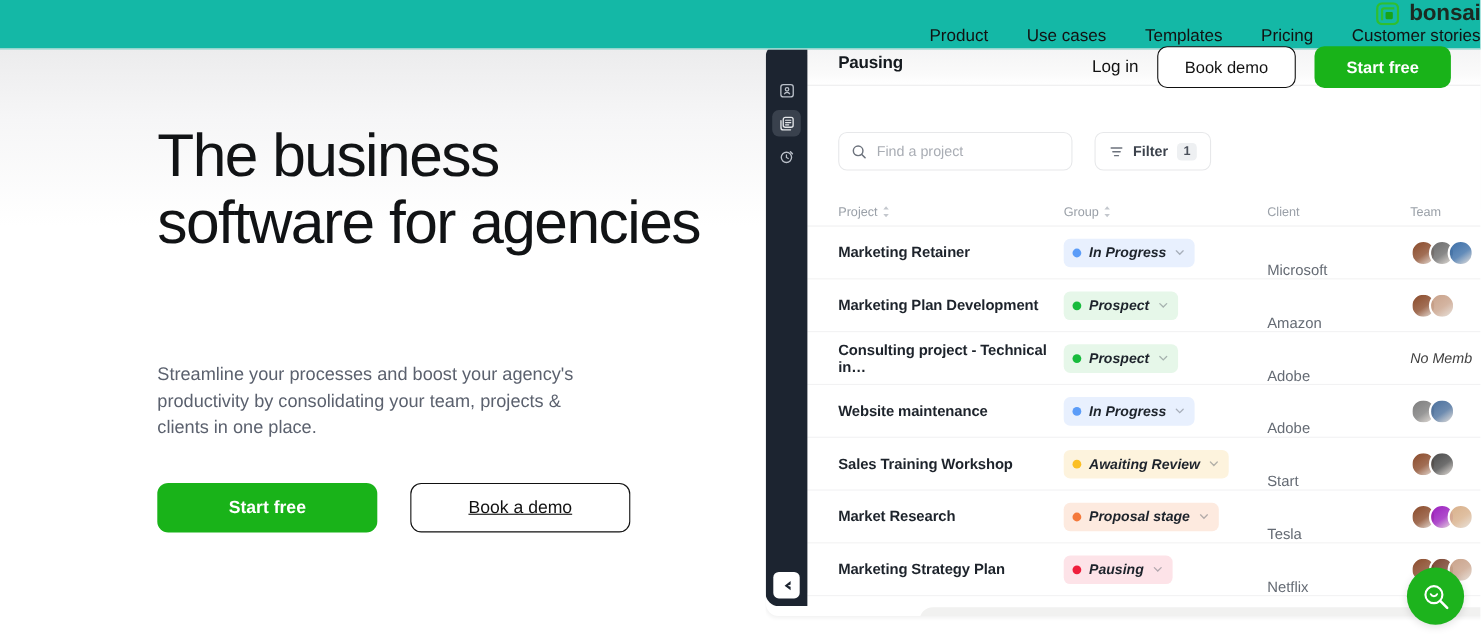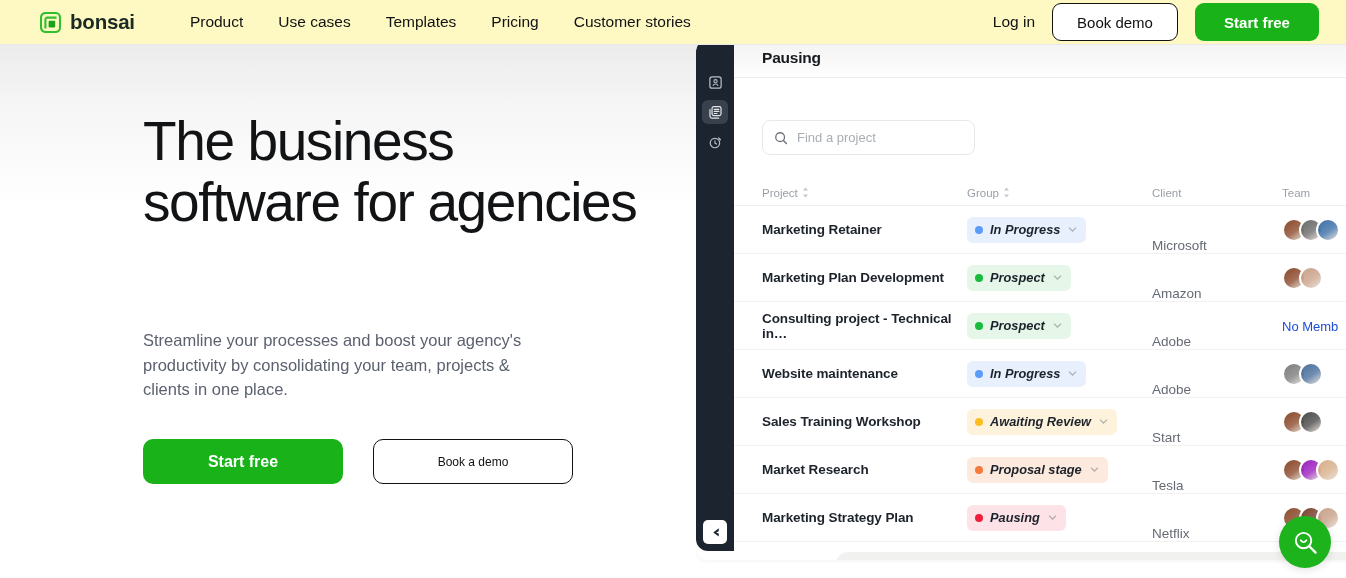--- a/index.html
+++ b/index.html
@@ -14,23 +14,24 @@
   
   .hero-bg {
     position: absolute; left: 0; top: 45px; width: 1346px; height: 160px;
     background: linear-gradient(180deg, #ececed 0%, #f6f6f7 40%, #ffffff 100%);
     z-index: 0;
   }
 
   
   .nav {
     position: absolute; left: 0; top: 0; width: 1346px; height: 45px;
-    background: #fef9c3; z-index: 40;
-    display: flex; align-items: center;
+    background: #14b8a6; z-index: 40;
+    display: flex; align-items: flex-end;
     border-bottom: 1px solid #e9e9ea;
+    flex-direction: column;
   }
   .brand { display: flex; align-items: center; gap: 9px; margin-left: 40px; }
   .brand-mark { width: 21px; height: 21px; flex: 0 0 21px; }
   .brand-name {
     font-size: 20.5px; font-weight: 700; color: #1b2a22;
     letter-spacing: -0.2px;
   }
   .nav-links { display: flex; align-items: center; gap: 35px; margin-left: 55px; }
   .nav-link {
     font-size: 15.5px; color: #121212; cursor: pointer; white-space: nowrap;
@@ -60,22 +61,22 @@
     font-size: 16.5px; line-height: 24.5px; color: #5b616e;
   }
   .cta-row { position: absolute; left: 143px; top: 394px; display: flex; gap: 30px; }
   .cta-green {
     width: 200px; height: 45px; background: #19b319; color: #fff;
     border: none; border-radius: 10px; font-size: 16px; font-weight: 600;
     display: flex; align-items: center; justify-content: center; cursor: pointer;
   }
   .cta-outline {
     width: 200px; height: 45px; background: #fff; color: #111;
-    border: 1.4px solid #111; border-radius: 10px; font-size: 12px;
-    display: flex; align-items: center; justify-content: center; cursor: pointer;
+    border: 1.4px solid #111; border-radius: 10px; font-size: 16px;
+    display: flex; align-items: center; justify-content: center; cursor: pointer; text-decoration: underline;
   }
 
   
   .app-wrap {
     position: absolute; left: 696px; top: 40px; width: 650px; height: 538px;
     z-index: 20; overflow: hidden;
   }
   .app-card {
     position: absolute; left: 0; top: 0; width: 700px; height: 520px;
     background: #fff; border-radius: 12px 0 0 12px;
@@ -144,21 +145,21 @@
   }
   .cell-project { font-size: 13.5px; color: #1d232b; font-weight: 600; letter-spacing: -0.1px; }
   .cell-client  { font-size: 13.5px; color: #656b74; margin-top: 32px; }
   .badge {
     display: inline-flex; align-items: center; gap: 7px;
     height: 26px; border-radius: 6px; padding: 0 8px; cursor: pointer; font-style: italic;
   }
   .dot { width: 8px; height: 8px; border-radius: 50%; flex: 0 0 8px; }
   .badge-label { font-size: 12.8px; color: #1d232b; font-weight: 600; white-space: nowrap; }
   .chev { opacity: .45; }
-  .no-members { font-size: 13px; color: #1d4ed8; }
+  .no-members { font-size: 13px; color: #404040; font-style: italic; }
   .avatars { display: flex; align-items: center; }
   .av {
     width: 24px; height: 24px; border-radius: 50%; border: 2px solid #fff;
     margin-left: -7px; background-size: cover; flex: 0 0 24px;
   }
   .av:first-child { margin-left: 0; }
 
   .app-foot-overlay {
     position: absolute; left: 140px; top: 512px; width: 560px; height: 40px;
     background: #f1f1f0; border-radius: 12px 0 0 0;
@@ -252,20 +253,27 @@
         <div class="app-topbar"></div>
         <div class="app-title">Pausing</div>
 
         <div class="toolbar">
           <div class="search-box">
             <svg width="14" height="14" viewBox="0 0 16 16">
               <circle cx="7" cy="7" r="5" fill="none" stroke="#6c727c" stroke-width="1.5"></circle>
               <path d="M10.8 10.8 14.2 14.2" stroke="#6c727c" stroke-width="1.6" stroke-linecap="round"></path>
             </svg>
             <span class="search-ph">Find a project</span>
+          </div>
+          <div class="filter-box">
+            <svg width="14" height="14" viewBox="0 0 16 16">
+              <path d="M2.5 4h11M4.2 8h7.6M6 12h4" stroke="#6c727c" stroke-width="1.5" stroke-linecap="round"></path>
+            </svg>
+            <span class="filter-label">Filter</span>
+            <span class="filter-badge">1</span>
           </div>
         </div>
 
         <div class="tbl">
           <div class="thead">
             <div class="th c-project">
               <span>Project</span>
               <span class="sort-ic">
                 <svg width="7" height="11" viewBox="0 0 7 11">
                     <path d="M3.5 0.6 6 3.4H1z" fill="#c3c7cd"></path>

